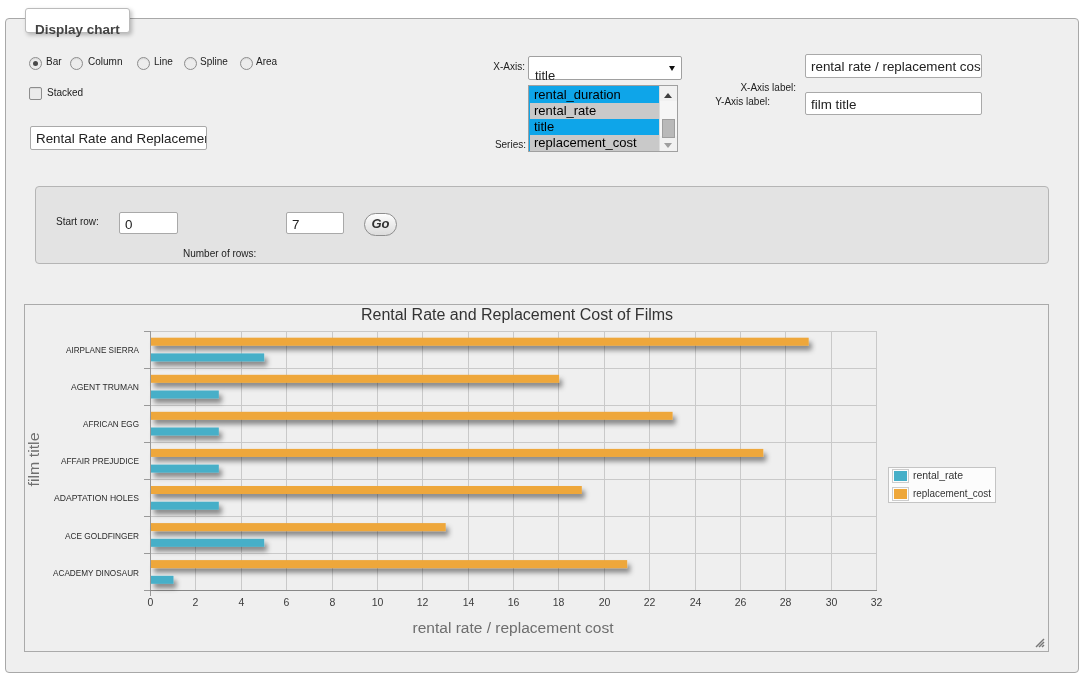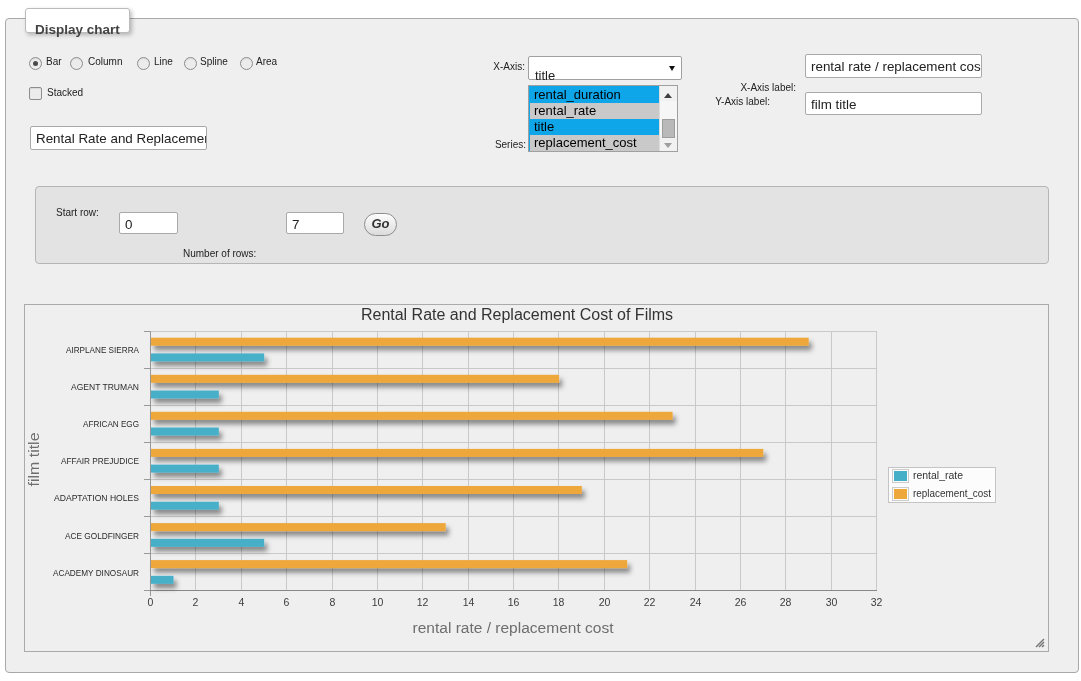--- a/index.html
+++ b/index.html
@@ -76,21 +76,21 @@
 <div class="abs lbl" style="left:650px;top:59px;width:146px;text-align:right;margin-top:23px;">X-Axis label:</div>
 <div class="abs tinput" style="left:805px;top:54px;width:177px;height:24px;">
     <span>rental rate / replacement cost</span>
   </div>
 <div class="abs lbl" style="left:624px;top:96px;width:146px;text-align:right;">Y-Axis label:</div>
 <div class="abs tinput" style="left:805px;top:92px;width:177px;height:23px;">
     <span>film title</span>
   </div>
 
 <div class="abs" id="innerbox"></div>
-<div class="abs lbl" style="left:56px;top:207px;text-align:right;">Start row:</div>
+<div class="abs lbl" style="left:56px;top:216px;text-align:right;">Start row:</div>
 <div class="abs tinput" style="left:119px;top:212px;width:59px;height:22px;">
     <span>0</span>
   </div>
 <div class="abs lbl" style="left:183px;top:216px;margin-top:32px;">Number of rows:</div>
 <div class="abs tinput" style="left:286px;top:212px;width:58px;height:22px;">
     <span>7</span>
   </div>
 <div class="abs" id="gobtn">Go</div>
 
 <div class="abs" id="chartbox"></div>

